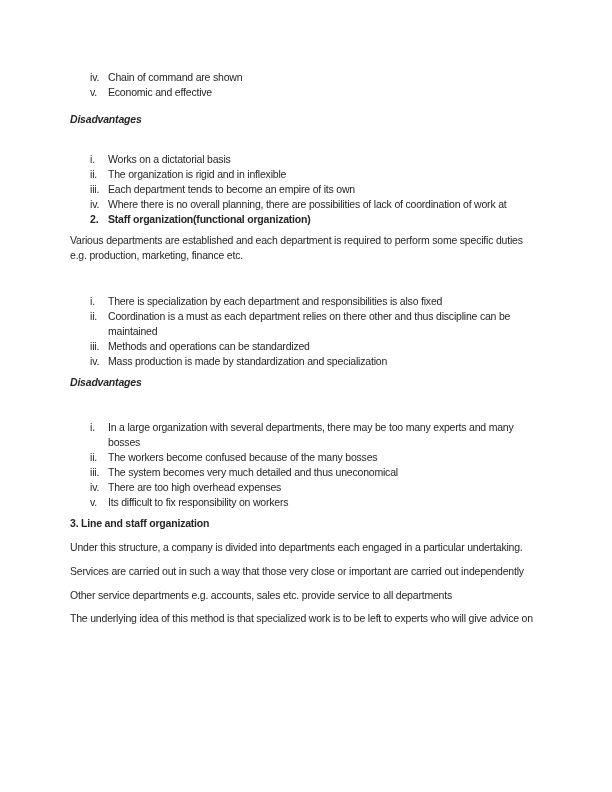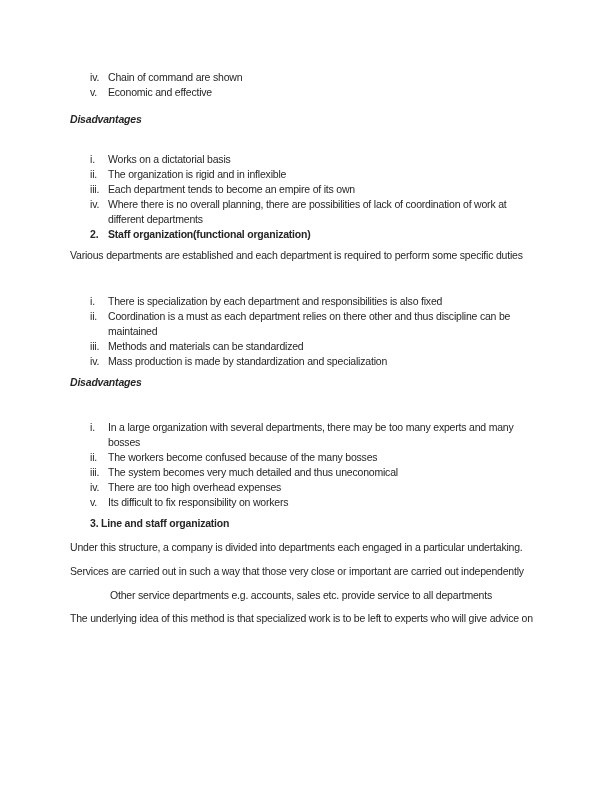--- a/index.html
+++ b/index.html
@@ -45,24 +45,24 @@
     font-weight: 700;
   }
   
   #heading-disadvantages-line { margin-top: 12px; }
   #list-disadvantages-line    { margin-top: 25px; }
   #para-staff-intro           { margin-top: 6px;  }
   #heading-advantages-staff   { margin-top: 29px; }
   #list-advantages-staff      { margin-top: 31px; }
   #heading-disadvantages-staff{ margin-top: 6px;  }
   #list-disadvantages-staff   { margin-top: 30px; }
-  #heading-line-and-staff     { margin-top: 6px; margin-left: 20px;  }
+  #heading-line-and-staff     { margin-top: 6px;  }
   #para-line-staff-1          { margin-top: 9px;  }
   #para-line-staff-2          { margin-top: 9px;  }
-  #para-line-staff-3          { margin-top: 9px; margin-left: 40px;  }
+  #para-line-staff-3          { margin-top: 9px;  }
   #para-line-staff-4          { margin-top: 8px;  }
 </style>
 </head>
 <body>
 
 <div class="page">
 
   <div class="list" id="list-advantages-line-tail">
       <div class="li">
         <span class="marker">iv.</span>
@@ -96,54 +96,54 @@
       <div class="li">
         <span class="marker">iii.</span>
         <div class="li-body">
           <div class="line">Each department tends to become an empire of its own</div>
         </div>
       </div>
       <div class="li">
         <span class="marker">iv.</span>
         <div class="li-body">
           <div class="line">Where there is no overall planning, there are possibilities of lack of coordination of work at</div>
-          <div class="line">different departments</div>
         </div>
       </div>
       <div class="li bold">
         <span class="marker">2.</span>
         <div class="li-body">
           <div class="line">Staff organization(functional organization)</div>
         </div>
       </div>
     </div>
 
   <div class="para" id="para-staff-intro">
       <div class="line">Various departments are established and each department is required to perform some specific duties</div>
+      <div class="line">e.g. production, marketing, finance etc.</div>
     </div>
 
 
   <div class="list" id="list-advantages-staff">
       <div class="li">
         <span class="marker">i.</span>
         <div class="li-body">
           <div class="line">There is specialization by each department and responsibilities is also fixed</div>
         </div>
       </div>
       <div class="li">
         <span class="marker">ii.</span>
         <div class="li-body">
           <div class="line">Coordination is a must as each department relies on there other and thus discipline can be</div>
           <div class="line">maintained</div>
         </div>
       </div>
       <div class="li">
         <span class="marker">iii.</span>
         <div class="li-body">
-          <div class="line">Methods and materials can be standardized</div>
+          <div class="line">Methods and operations can be standardized</div>
         </div>
       </div>
       <div class="li">
         <span class="marker">iv.</span>
         <div class="li-body">
           <div class="line">Mass production is made by standardization and specialization</div>
         </div>
       </div>
     </div>
 

